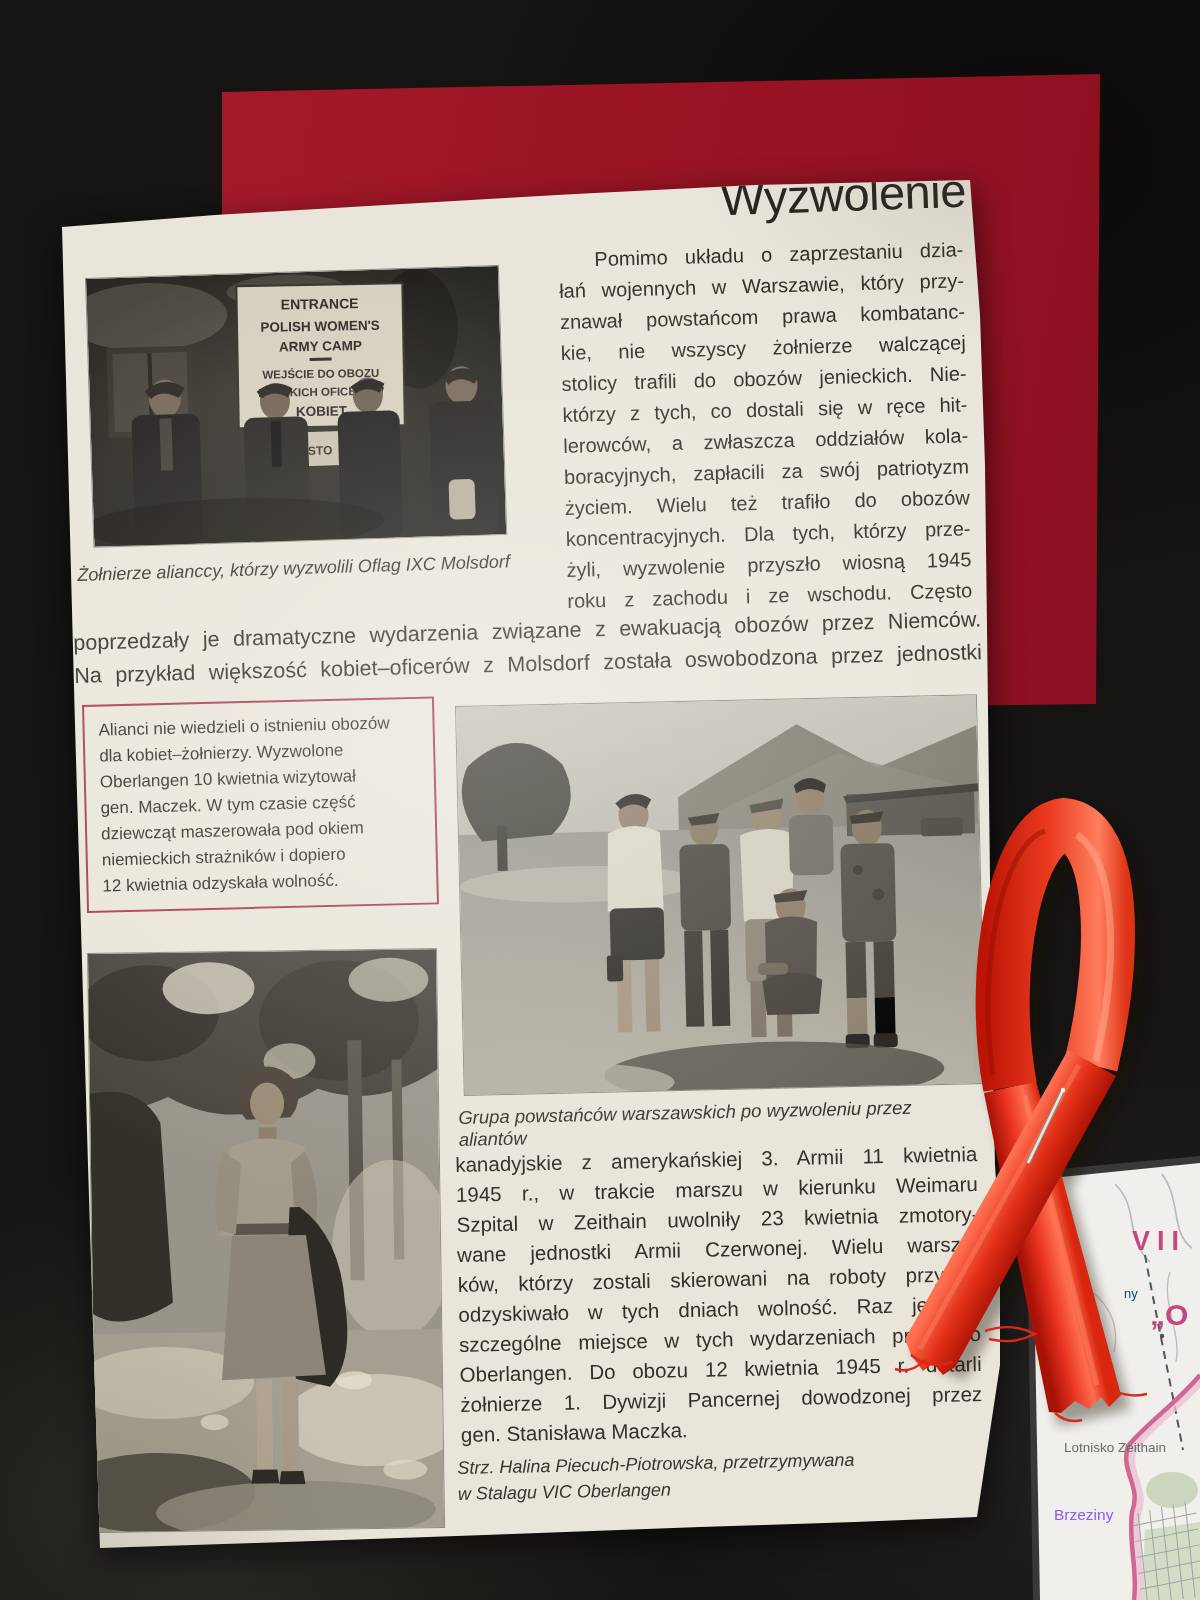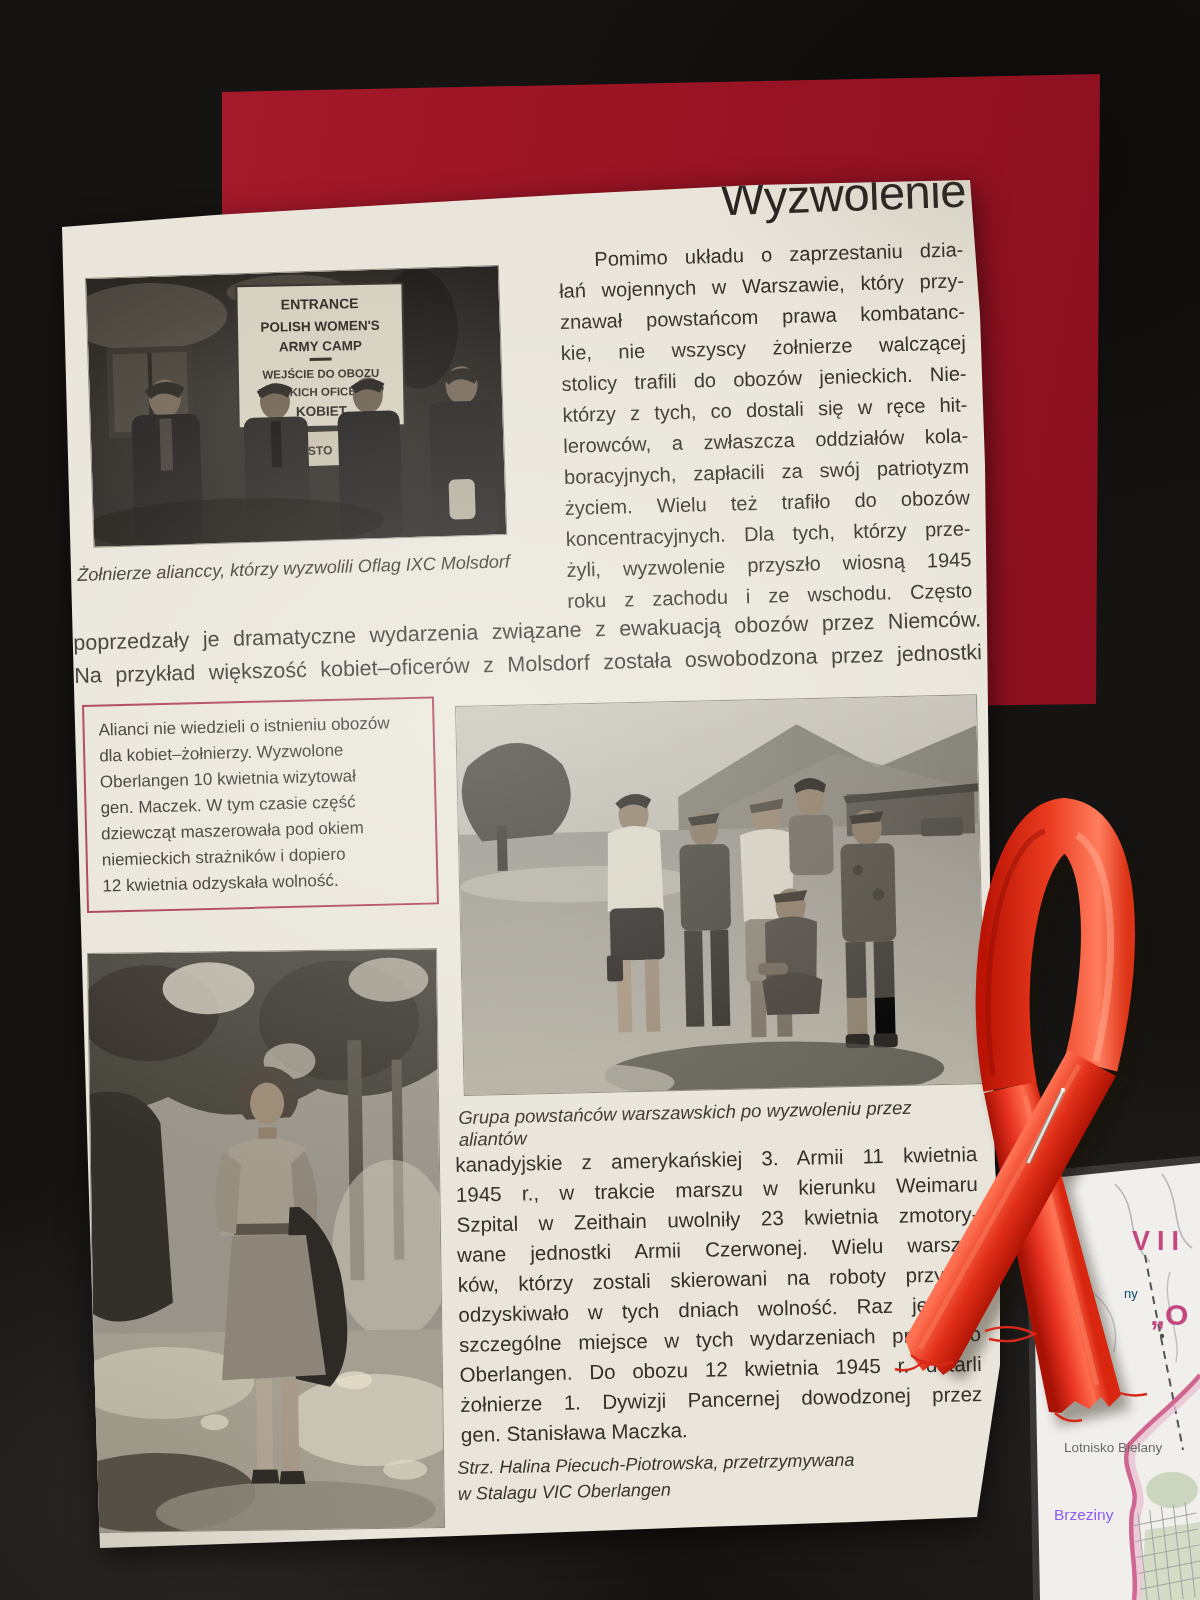--- a/index.html
+++ b/index.html
@@ -334,21 +334,21 @@
           <line x1="116" y1="372" x2="180" y2="366"></line>
             <line x1="116" y1="388" x2="180" y2="382"></line>
           <line x1="116" y1="404" x2="180" y2="398"></line>
             <line x1="116" y1="420" x2="180" y2="414"></line>
           <line x1="116" y1="436" x2="180" y2="430"></line>
         </g>
       </svg>
       <div class="map-label lbl-vii">VII</div>
       <div class="map-label lbl-ny">ny</div>
       <div class="map-label lbl-o">„O</div>
-      <div class="map-label lbl-air">Lotnisko Bielany</div>
+      <div class="map-label lbl-air">Lotnisko Zeithain</div>
       <div class="map-label lbl-brz">Brzeziny</div>
     </div>
   </div>
 
   <svg class="ribbon" width="335" height="665" viewBox="0 0 335 665">
     <defs>
       <linearGradient id="gLoop" gradientUnits="userSpaceOnUse" x1="120" y1="150" x2="262" y2="150">
         <stop offset="0" stop-color="#bb1405"></stop>
           <stop offset=".45" stop-color="#ea3b1f"></stop>
         <stop offset=".8" stop-color="#ff7e5e"></stop>

